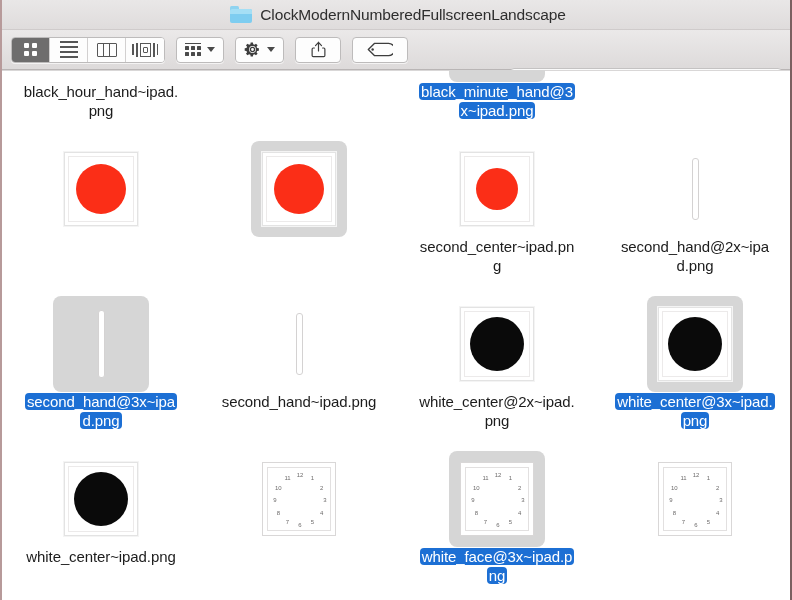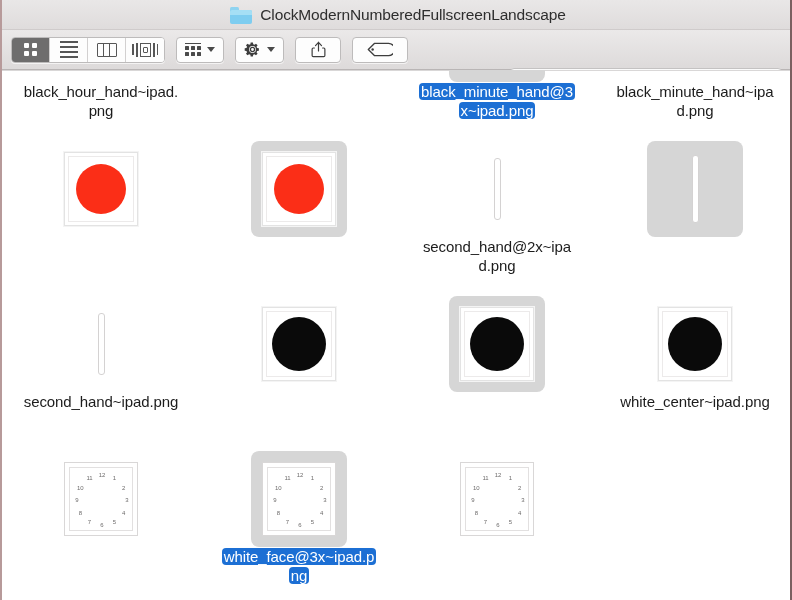--- a/index.html
+++ b/index.html
@@ -15,21 +15,21 @@
     border-right:2px solid #7a6060;
   }
 
   
   #titlebar{
     position:absolute; left:0; top:0; width:792px; height:30px;
     background:linear-gradient(to bottom,#e9e7e7 0%,#dfdcdc 100%);
     border-bottom:1px solid #cfcbcb;
     display:flex; align-items:center; justify-content:center;
   }
-  #titlebar-inner{ display:flex; align-items:flex-end; gap:8px; }
+  #titlebar-inner{ display:flex; align-items:flex-start; gap:8px; }
   .folder-ico{
     width:22px; height:17px; position:relative; flex:0 0 auto;
   }
   .folder-ico .tab{
     position:absolute; left:0; top:0; width:9px; height:4px;
     background:#8fd3f0; border-radius:1.5px 1.5px 0 0;
   }
   .folder-ico .body{
     position:absolute; left:0; top:3px; width:22px; height:14px;
     background:#7ecdf0; border-radius:2px;
@@ -316,66 +316,76 @@
         </div>
         <div class="cell">
           <div class="thumbwrap"></div>
         </div>
         <div class="cell sel">
           <div class="thumbwrap"></div>
           <div class="label-holder"><span class="label">black_minute_hand@3x~ipad.png</span></div>
         </div>
         <div class="cell">
           <div class="thumbwrap"></div>
-          <div class="label-holder"><span class="label">black_minute_hand~ipad.png</span></div>
         </div>
         <div class="cell">
           <div class="thumbwrap">
             <div class="png-frame">
               <div class="dot-red"></div>
             </div>
           </div>
         </div>
         <div class="cell sel">
           <div class="thumbwrap">
             <div class="png-frame">
               <div class="dot-red"></div>
             </div>
           </div>
         </div>
         <div class="cell">
           <div class="thumbwrap">
+            <div class="png-frame">
+              <div class="dot-red sm"></div>
+            </div>
+          </div>
+          <div class="label-holder"><span class="label">second_center~ipad.png</span></div>
+        </div>
+        <div class="cell">
+          <div class="thumbwrap">
             <div class="hand-bar"></div>
           </div>
           <div class="label-holder"><span class="label">second_hand@2x~ipad.png</span></div>
         </div>
         <div class="cell sel">
           <div class="thumbwrap">
             <div class="hand-bar tall"></div>
           </div>
+          <div class="label-holder"><span class="label">second_hand@3x~ipad.png</span></div>
         </div>
         <div class="cell">
           <div class="thumbwrap">
             <div class="hand-bar"></div>
           </div>
           <div class="label-holder"><span class="label">second_hand~ipad.png</span></div>
         </div>
         <div class="cell">
           <div class="thumbwrap">
             <div class="png-frame">
               <div class="dot-black"></div>
             </div>
           </div>
+          <div class="label-holder"><span class="label">white_center@2x~ipad.png</span></div>
         </div>
         <div class="cell sel">
           <div class="thumbwrap">
             <div class="png-frame">
               <div class="dot-black"></div>
             </div>
           </div>
+          <div class="label-holder"><span class="label">white_center@3x~ipad.png</span></div>
         </div>
         <div class="cell">
           <div class="thumbwrap">
             <div class="png-frame">
               <div class="dot-black"></div>
             </div>
           </div>
           <div class="label-holder"><span class="label">white_center~ipad.png</span></div>
         </div>
         <div class="cell">

